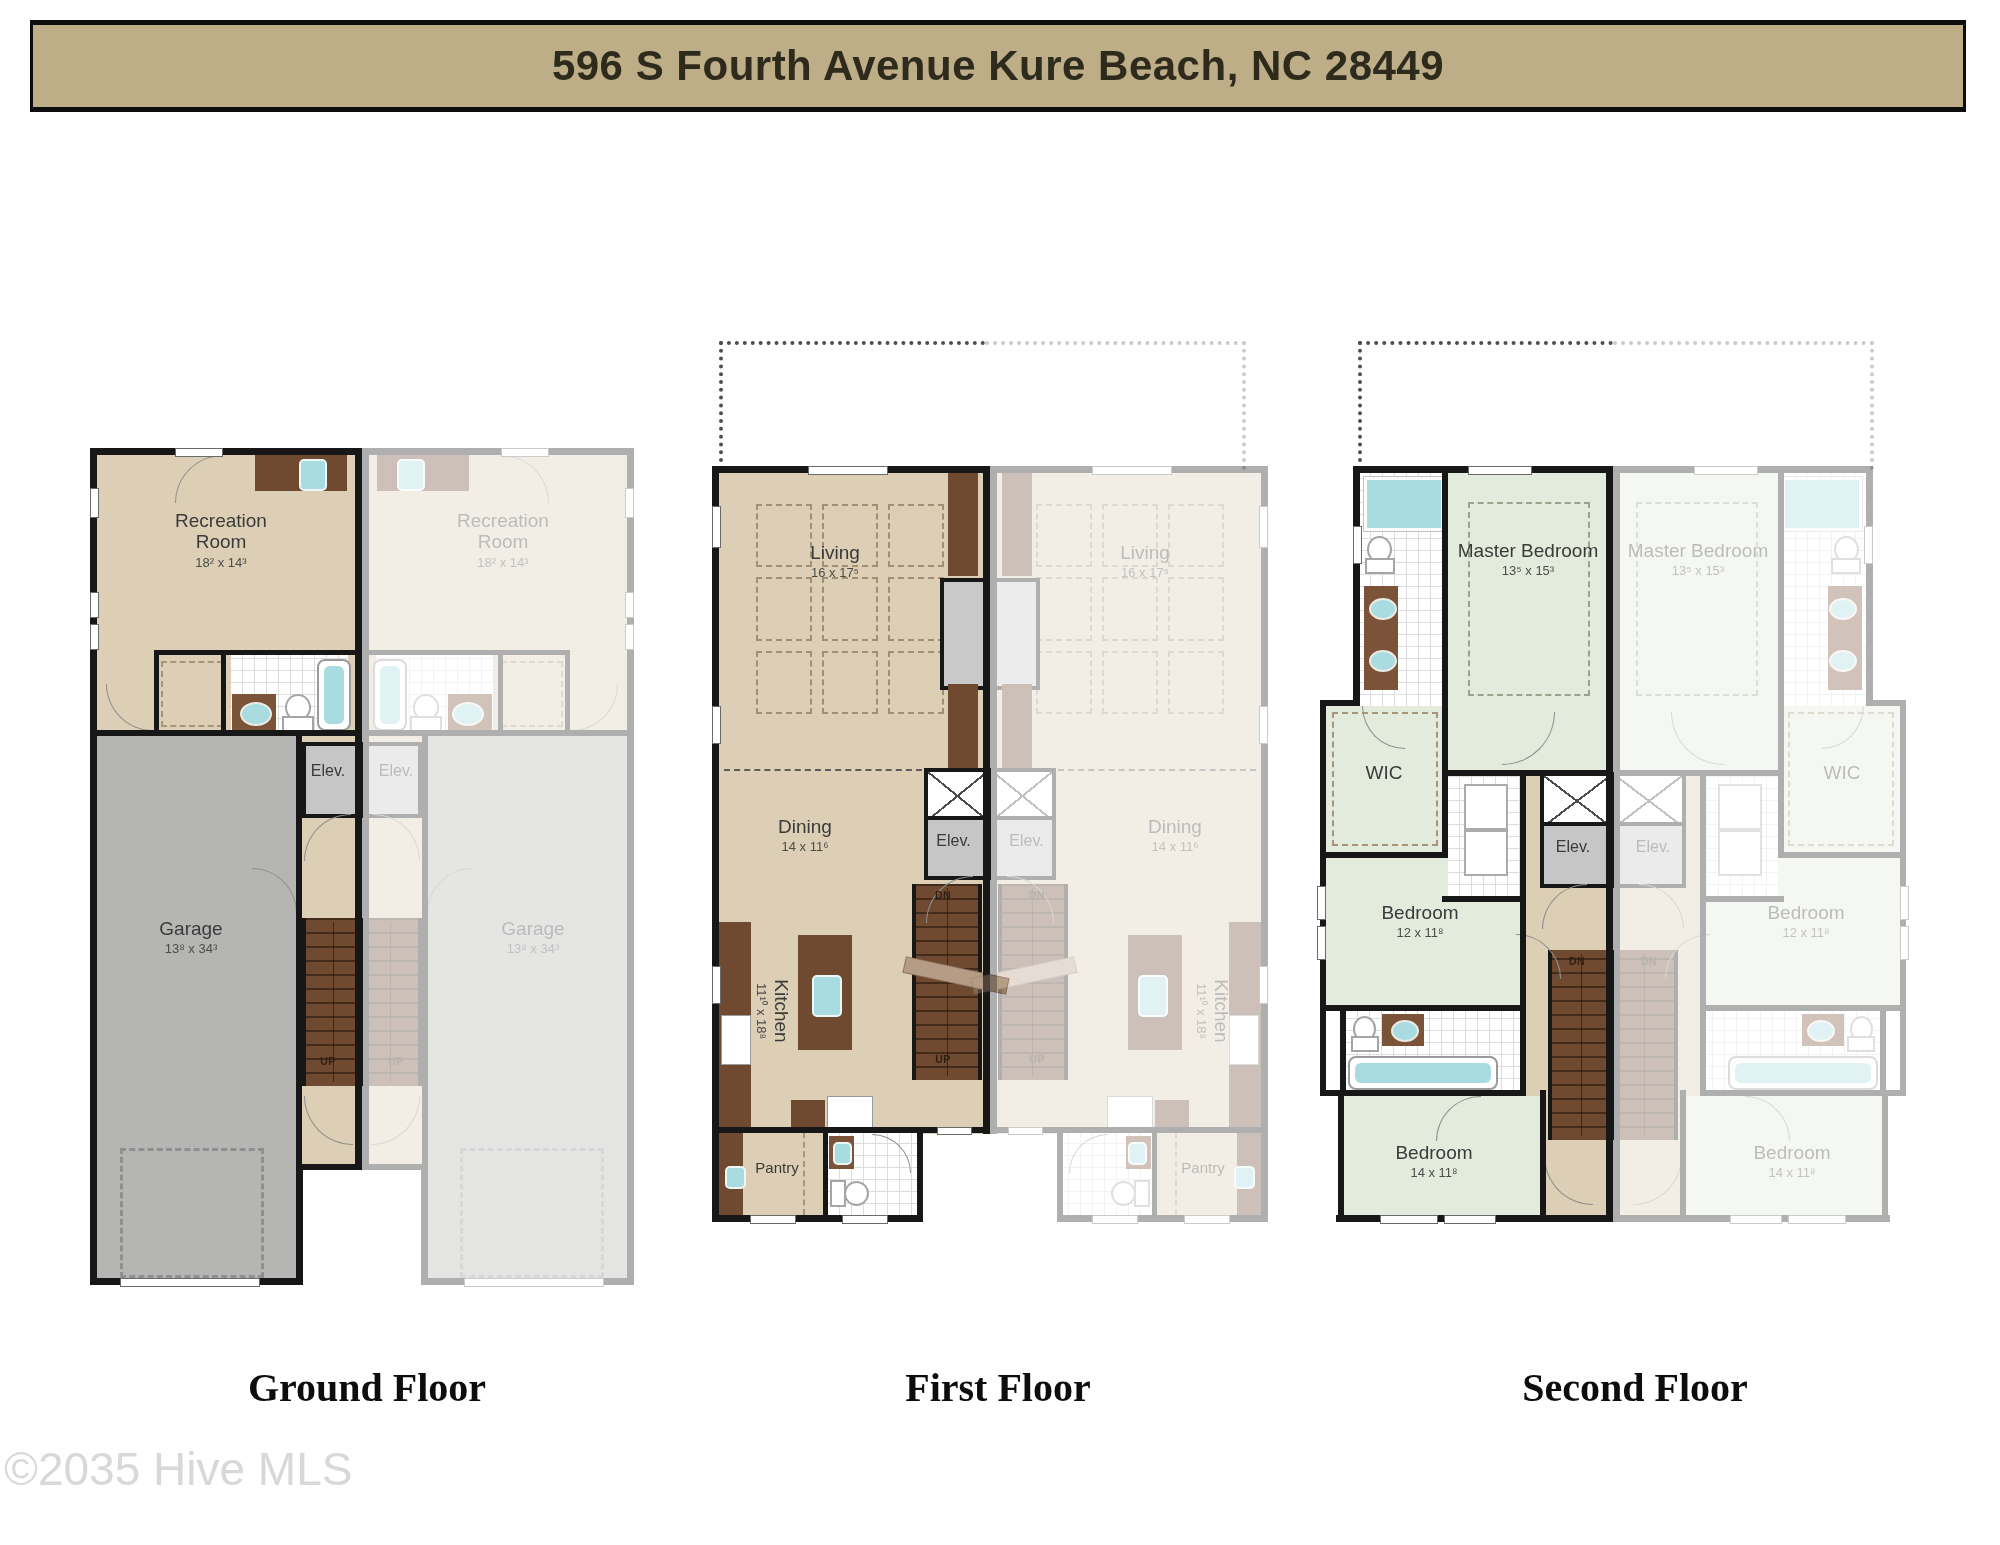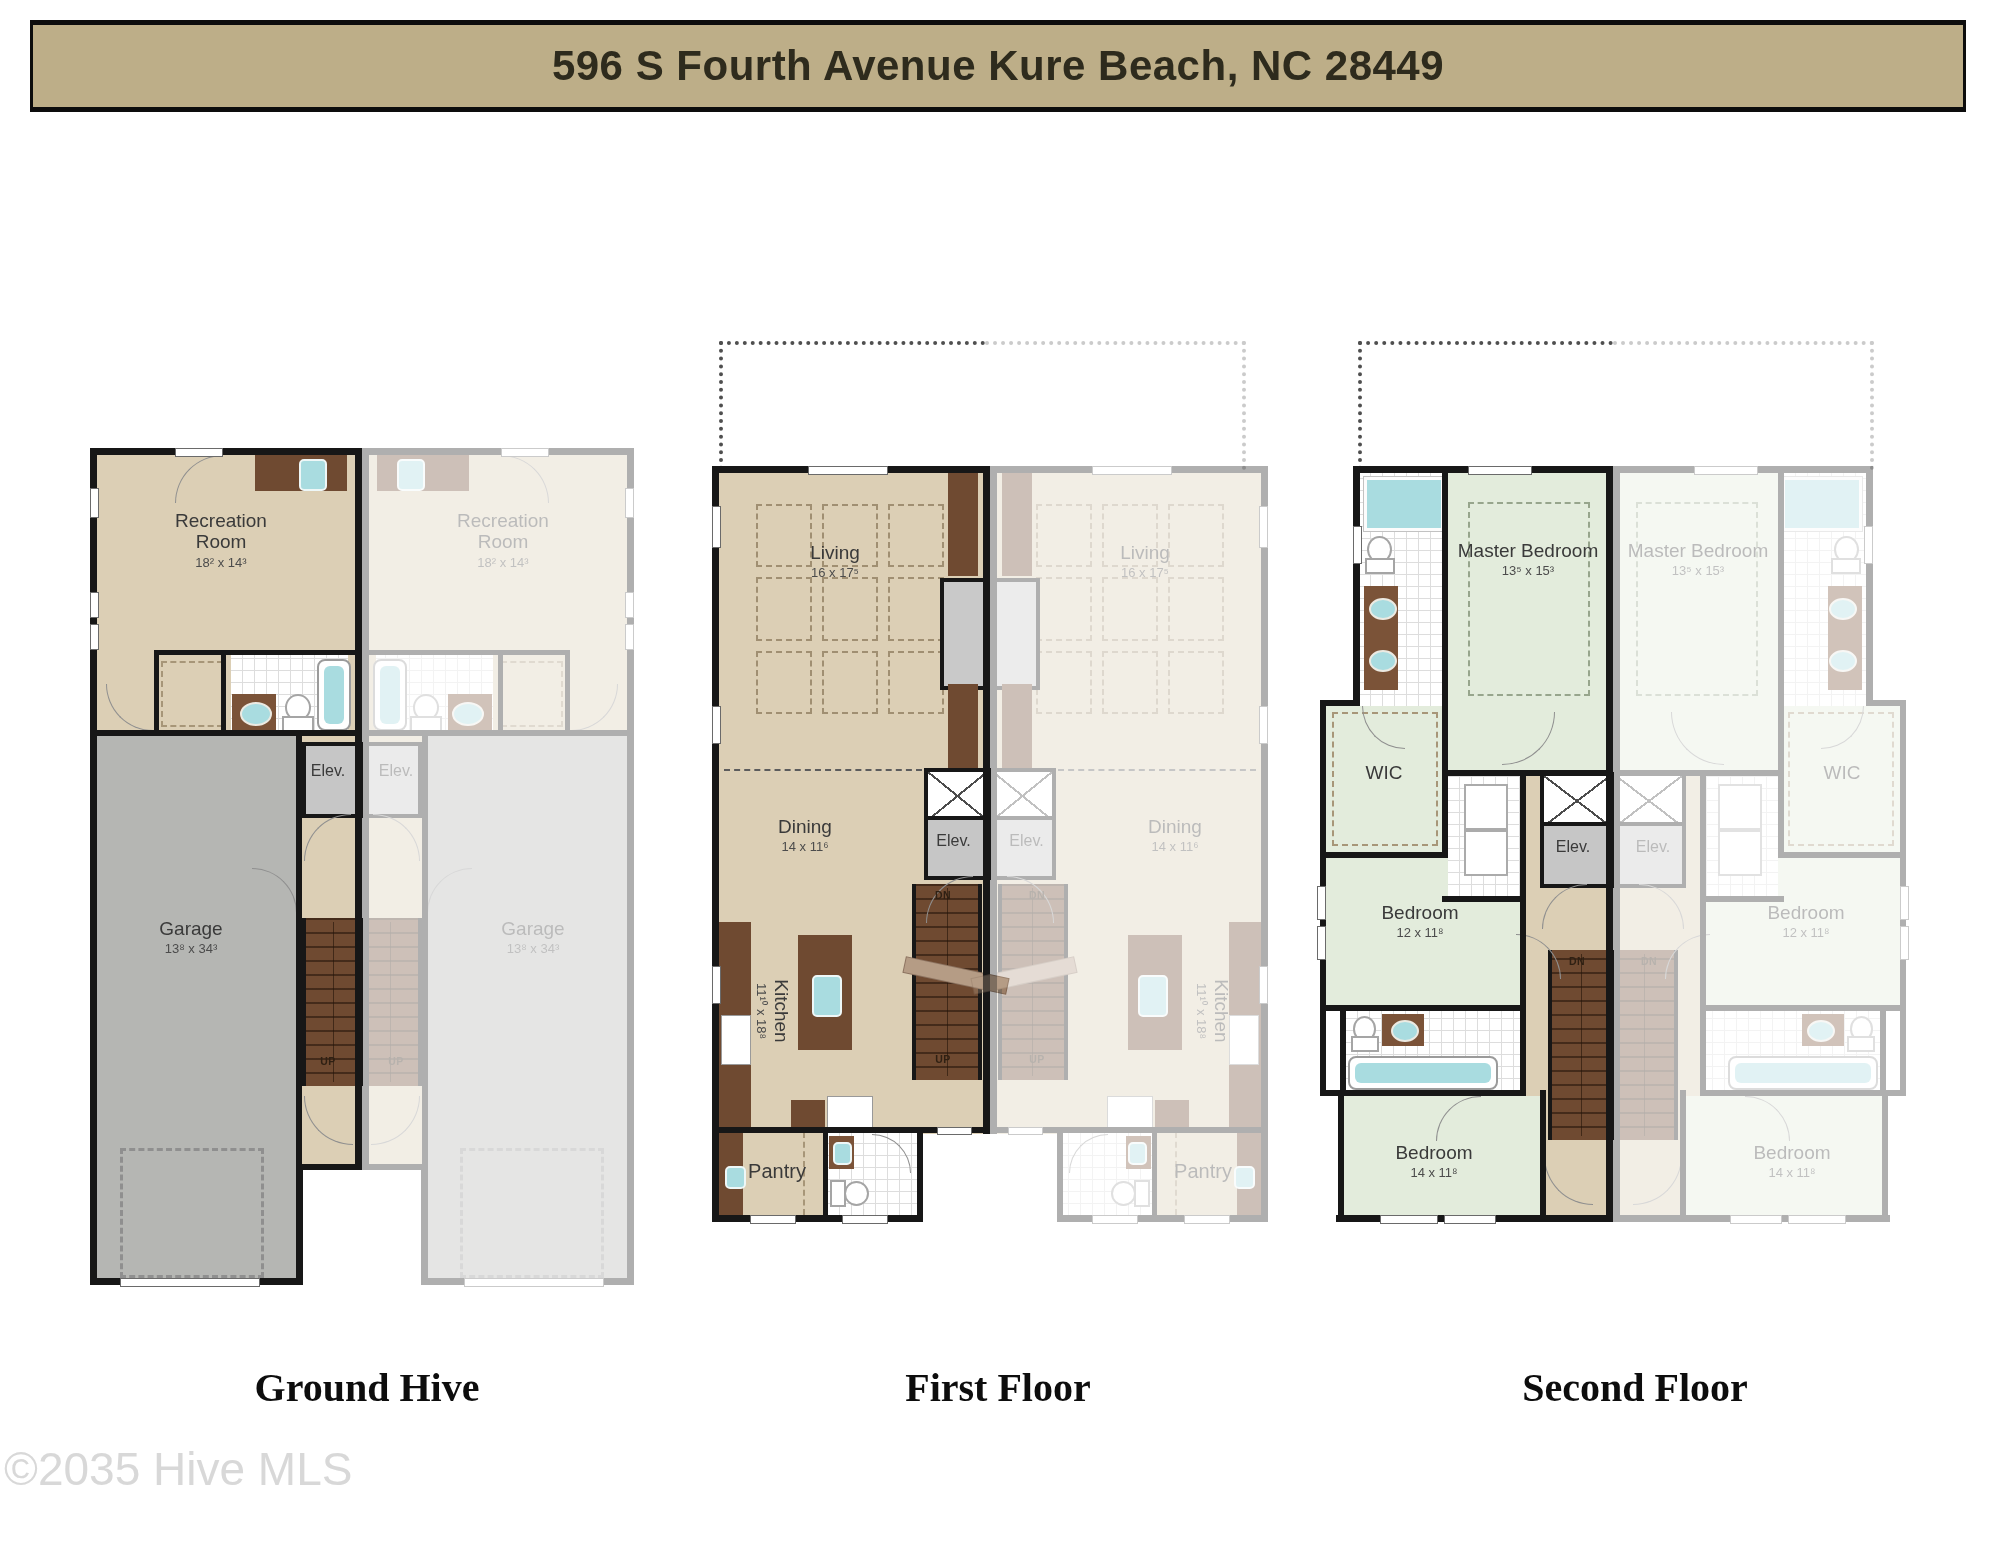--- a/index.html
+++ b/index.html
@@ -46,21 +46,21 @@
   .dash{position:absolute;border:2px dashed #a79678}
   .rug{position:absolute;display:grid;grid-template-columns:repeat(3,1fr);grid-template-rows:repeat(3,1fr);gap:10px}
   .rug>div{border:2px dashed #a08f72}
   .rail{position:absolute;background:#fff;border:4px dotted #4f4f4f;border-bottom:none}
   .rail.light{border-color:#cbcbcb;border-left:none}
   
   .lbl{position:absolute;text-align:center;color:#3a3a3a;line-height:1.12}
   .lbl .name{display:block;font-size:19px}
   .lbl .dims{display:block;font-size:13px;margin-top:3px;color:#4c4c4c}
   .lbl.elev .name{font-size:16px}
-  .lbl.p17 .name{font-size:20px}
+  .lbl.p17 .name{font-size:15px}
   .lbl.small{font-size:10.5px;font-weight:bold;color:#2f2013;letter-spacing:.5px}
   .lbl.rot{transform:rotate(90deg)}
   .mirror .lbl{transform:scaleX(-1)}
   .mirror .lbl.rot{transform:scaleX(-1) rotate(90deg)}
   .banner{position:absolute;left:30px;top:20px;width:1930px;height:82px;background:#bdae88;
           border:3px solid #0d0d0d;border-top-width:5px;border-bottom-width:5px;
           display:flex;align-items:center;justify-content:center;
           font-size:42px;font-weight:bold;color:#2e2b1d;letter-spacing:.5px}
   .caption{position:absolute;font-family:"Liberation Serif","DejaVu Serif",serif;font-weight:bold;
            font-size:40px;color:#0d0d0d;text-align:center}
@@ -536,18 +536,18 @@
     <div class="lbl" style="left:48px;top:676px;width:140px">
       <span class="name">Bedroom</span>
       <span class="dims">14 x 11⁸</span>
     </div>
     <div class="lbl elev" style="left:224px;top:372px;width:66px">
       <span class="name">Elev.</span>
     </div>
     <div class="lbl small" style="left:236px;top:490px;width:50px">DN</div>
   </div>
 
-  <div class="caption" style="left:212px;top:1364px;width:310px">Ground Hive</div>
+  <div class="caption" style="left:212px;top:1364px;width:310px">Ground Floor</div>
   <div class="caption" style="left:840px;top:1364px;width:316px">First Floor</div>
   <div class="caption" style="left:1478px;top:1364px;width:314px">Second Floor</div>
 
   <div class="wm">©2035 Hive MLS</div>
 </div>
 
 </body></html>

